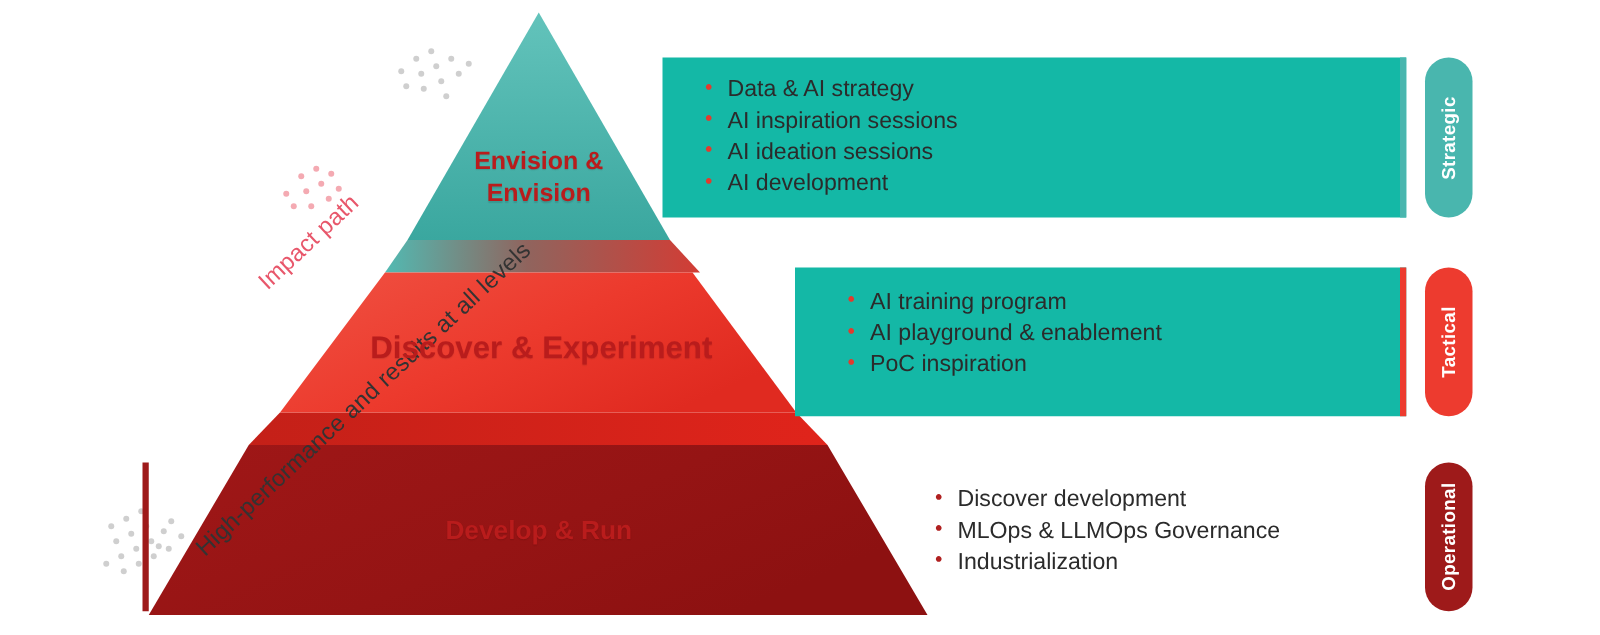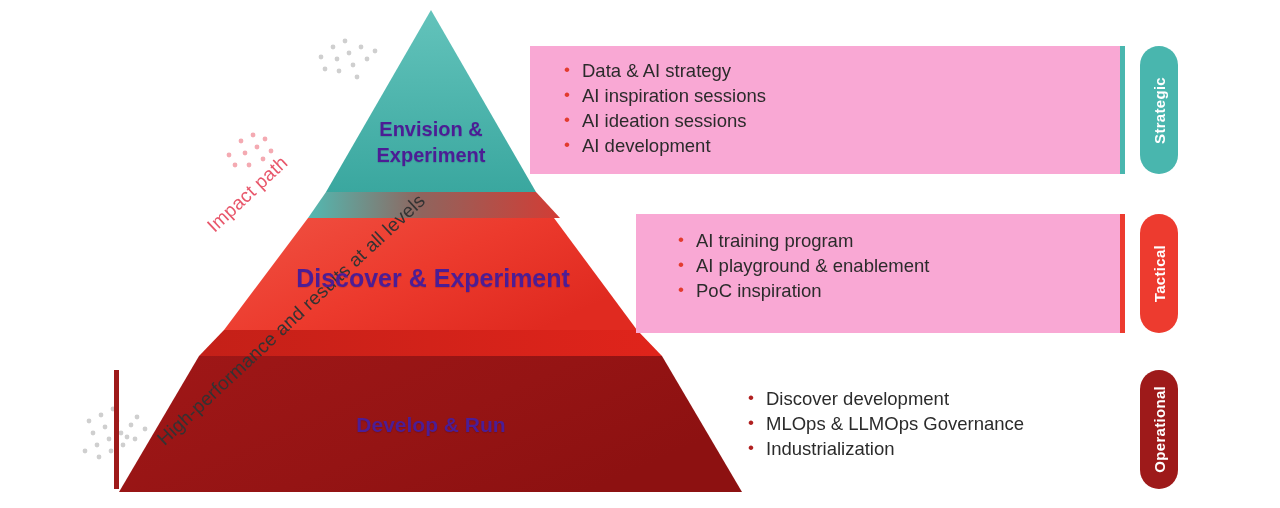--- a/index.html
+++ b/index.html
@@ -49,21 +49,21 @@
     letter-spacing: .2px;
   }
 
   
   .row {
     position: absolute;
     display: flex;
     align-items: stretch;
   }
   .panel {
-    background: #f9a8d4;
+    background: #14b8a6;
     position: relative;
   }
   .panel-bar {
     position: absolute;
     right: 0;
     top: 0;
     bottom: 0;
     width: 5px;
   }
   .bullets {
@@ -104,21 +104,21 @@
   }
   .pill span {
     writing-mode: vertical-rl;
     transform: rotate(180deg);
     white-space: nowrap;
   }
 
   
   .tier-label {
     position: absolute;
-    color: #4c1d95;
+    color: #b91c1c;
     font-weight: 700;
     text-align: center;
     line-height: 26px;
     font-size: 20px;
     text-shadow: 0 1px 1px rgba(0,0,0,.12);
   }
 
   svg.pyramid {
     position: absolute;
     left: 0;
@@ -236,21 +236,21 @@
       <li class="b-red">AI development</li>
     </ul>
     <div class="panel-bar" style="background:#49b6ae;"></div>
   </div>
 </div>
 <div class="pill" style="left:1140px; top:46px; width:38px; height:128px; background:#49b6ae;">
   <span>Strategic</span>
 </div>
 <div class="tier-label" style="left:331px; top:116px; width:200px;">
   <div>Envision &amp;</div>
-  <div>Experiment</div>
+  <div>Envision</div>
 </div>
 
 <div class="row" style="left:636px; top:214px;">
   <div class="panel" style="width:489px; height:119px;">
     <ul class="bullets" style="padding:14px 0 0 38px;">
       <li class="b-red">AI training program</li>
       <li class="b-red">AI playground &amp; enablement</li>
       <li class="b-red">PoC inspiration</li>
     </ul>
     <div class="panel-bar" style="background:#ed3b2f;"></div>

